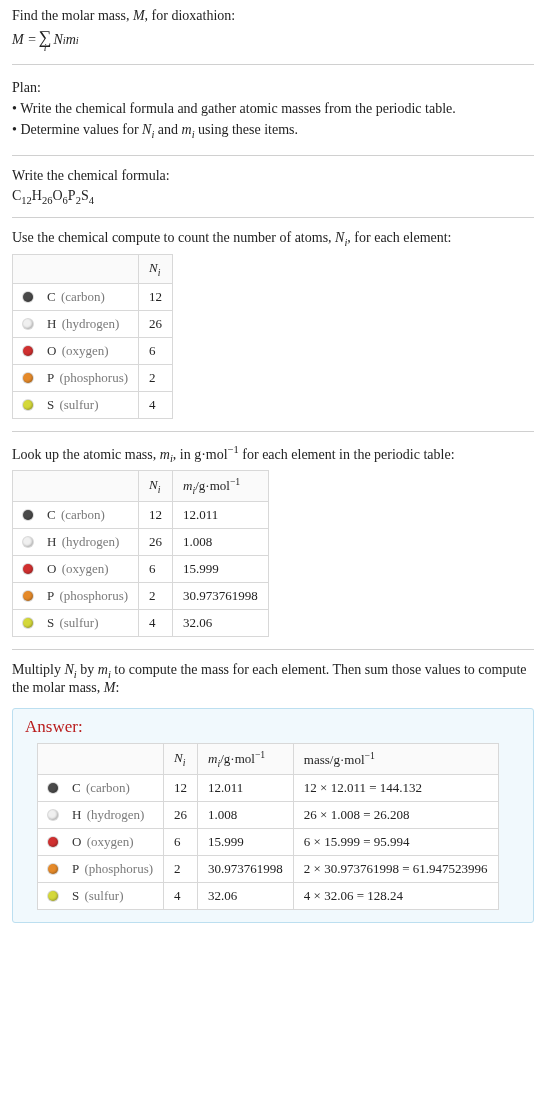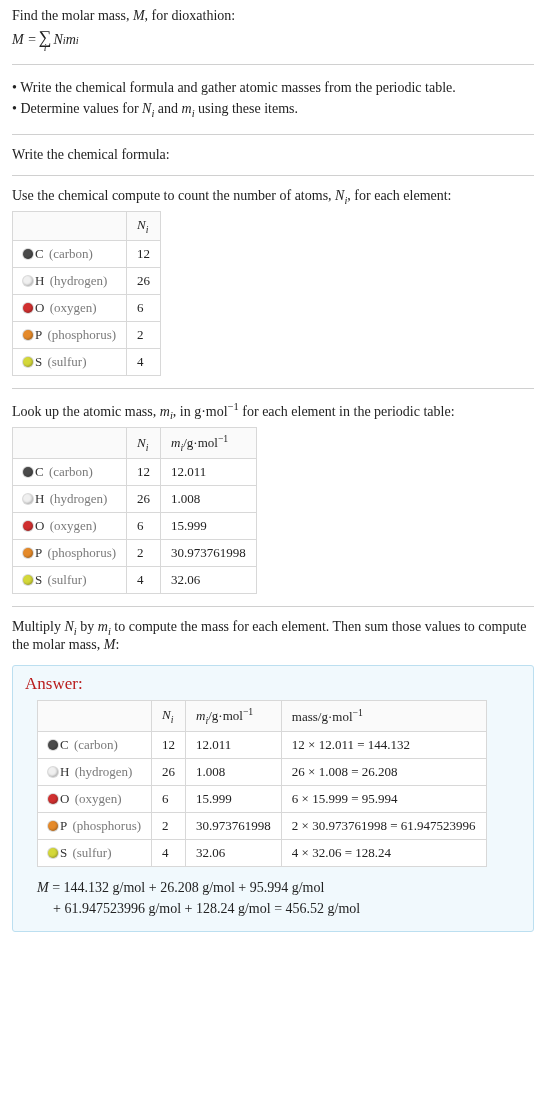--- a/index.html
+++ b/index.html
@@ -70,21 +70,21 @@
     background: #fafafa;
     font-weight: normal;
     text-align: center;
   }
   td.center, th.center {
     text-align: left;
   }
   .elcell {
     display: flex;
     align-items: center;
-    gap: 2px;
+    gap: 14px;
     color: #7a7a7a;
   }
   .elcell .sym {
     color: #333;
     margin-right: 2px;
   }
   .dot {
     width: 10px;
     height: 10px;
     border-radius: 50%;
@@ -135,30 +135,34 @@
     <span> N</span>
       <span class="subscript">i</span>
       <span>m</span>
       <span class="subscript">i</span>
   </div>
 </div>
 
 <hr>
 
 <div class="section planline">
+  <div>Plan:</div>
   <div>• Write the chemical formula and gather atomic masses from the periodic table.</div>
   <div>
     <span>• Determine values for </span><span class="ital">N</span><span class="subscript ital">i</span><span> and </span><span class="ital">m</span><span class="subscript ital">i</span><span> using these items.</span>
   </div>
 </div>
 
 <hr>
 
 <div class="section">
   <div>Write the chemical formula:</div>
+  <div class="chem" style="margin-top:4px;">
+    <span>C</span><span class="subscript">12</span><span>H</span><span class="subscript">26</span><span>O</span><span class="subscript">6</span><span>P</span><span class="subscript">2</span><span>S</span><span class="subscript">4</span>
+  </div>
 </div>
 
 <hr>
 
 <div class="section">
   <div>
     <span>Use the chemical compute to count the number of atoms, </span><span class="ital">N</span><span class="subscript ital">i</span><span>, for each element:</span>
   </div>
   <table>
     <tbody>
@@ -354,17 +358,13 @@
               <span class="dot" style="background:#d4d83a"></span>
               <span><span class="sym">S</span> <span>(sulfur)</span></span>
             </div>
           </td>
           <td class="center">4</td>
           <td>32.06</td>
           <td>4 × 32.06 = 128.24</td>
         </tr>
       </tbody>
   </table>
-  <div class="final-eq">
-    <span class="ital" style="font-style:italic;">M</span><span> = 144.132 g/mol + 26.208 g/mol + 95.994 g/mol</span><br>
-    <span style="margin-left:16px;">+ 61.947523996 g/mol + 128.24 g/mol = 456.52 g/mol</span>
-  </div>
 </div>
 
 </body></html>

